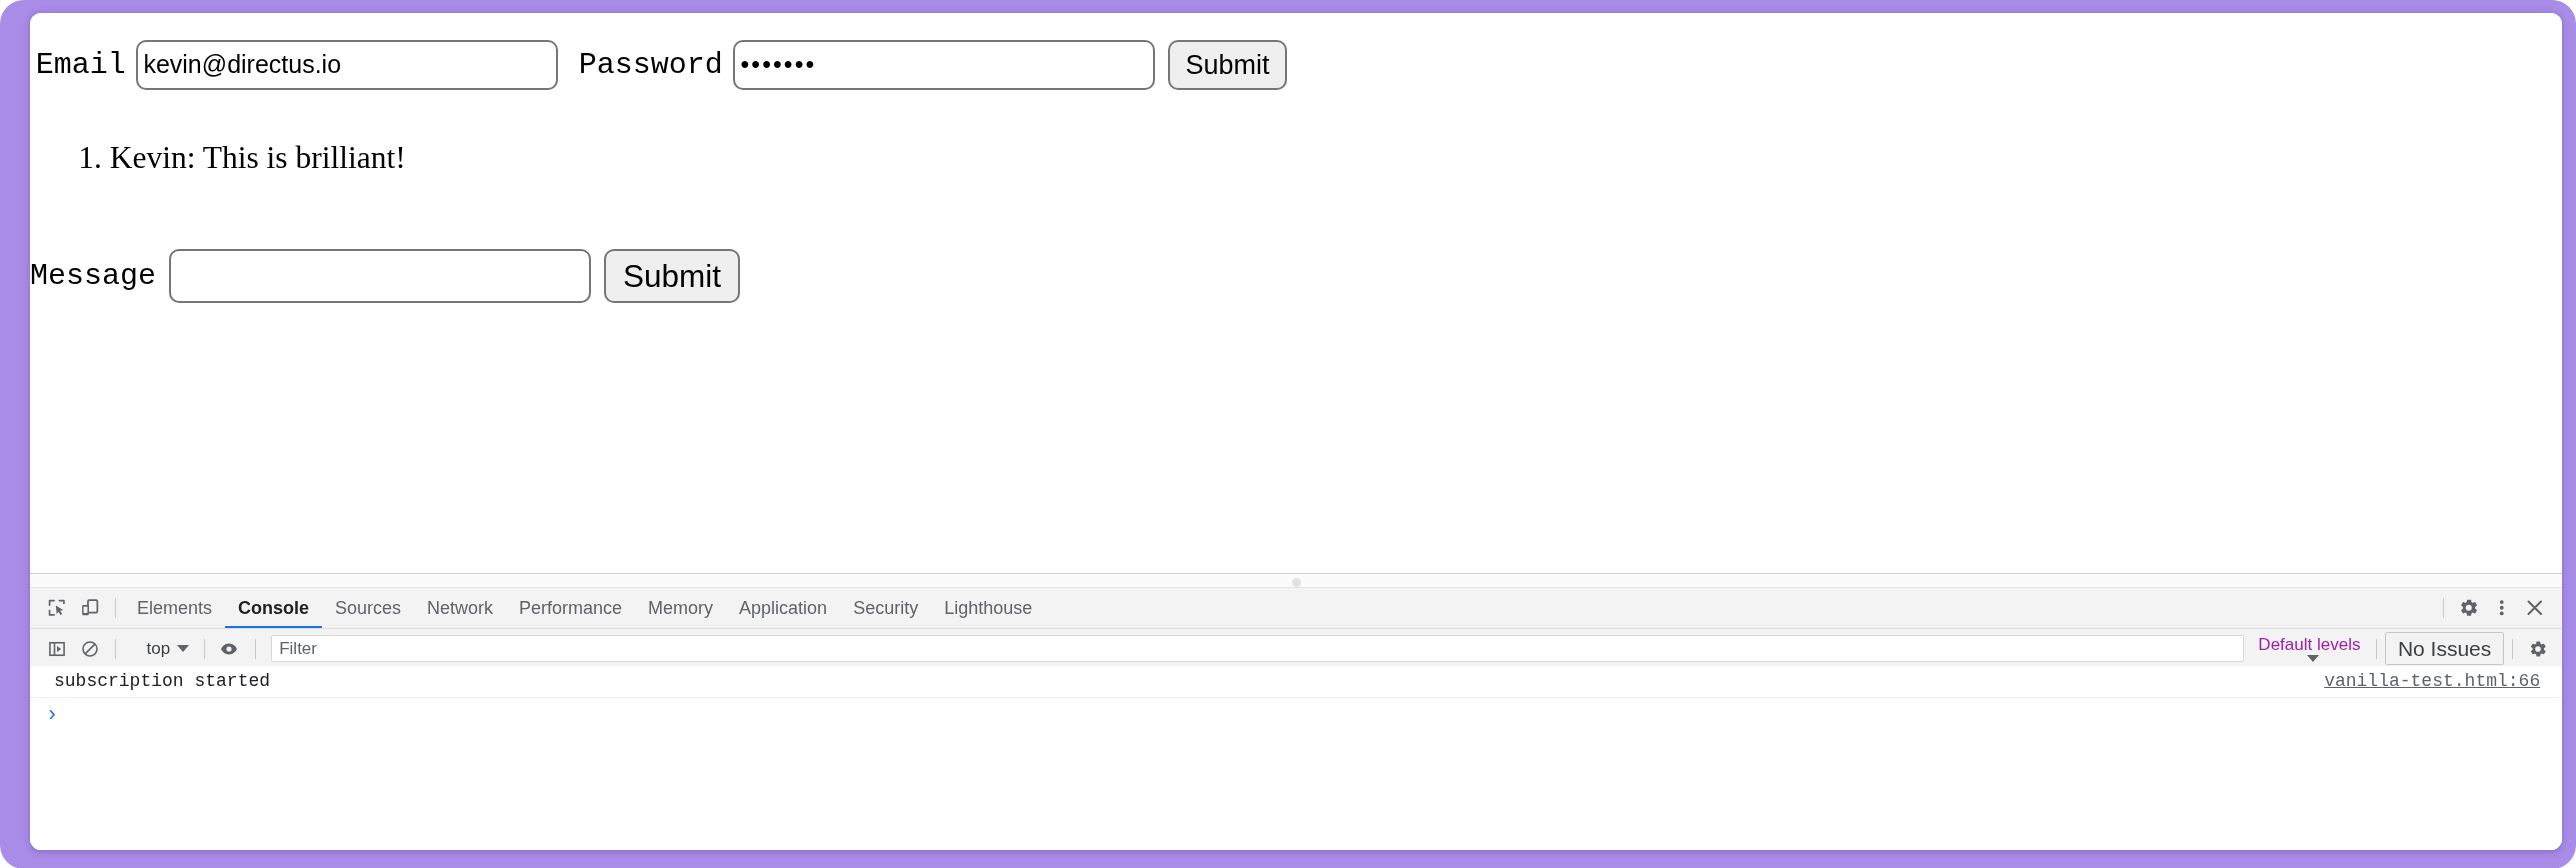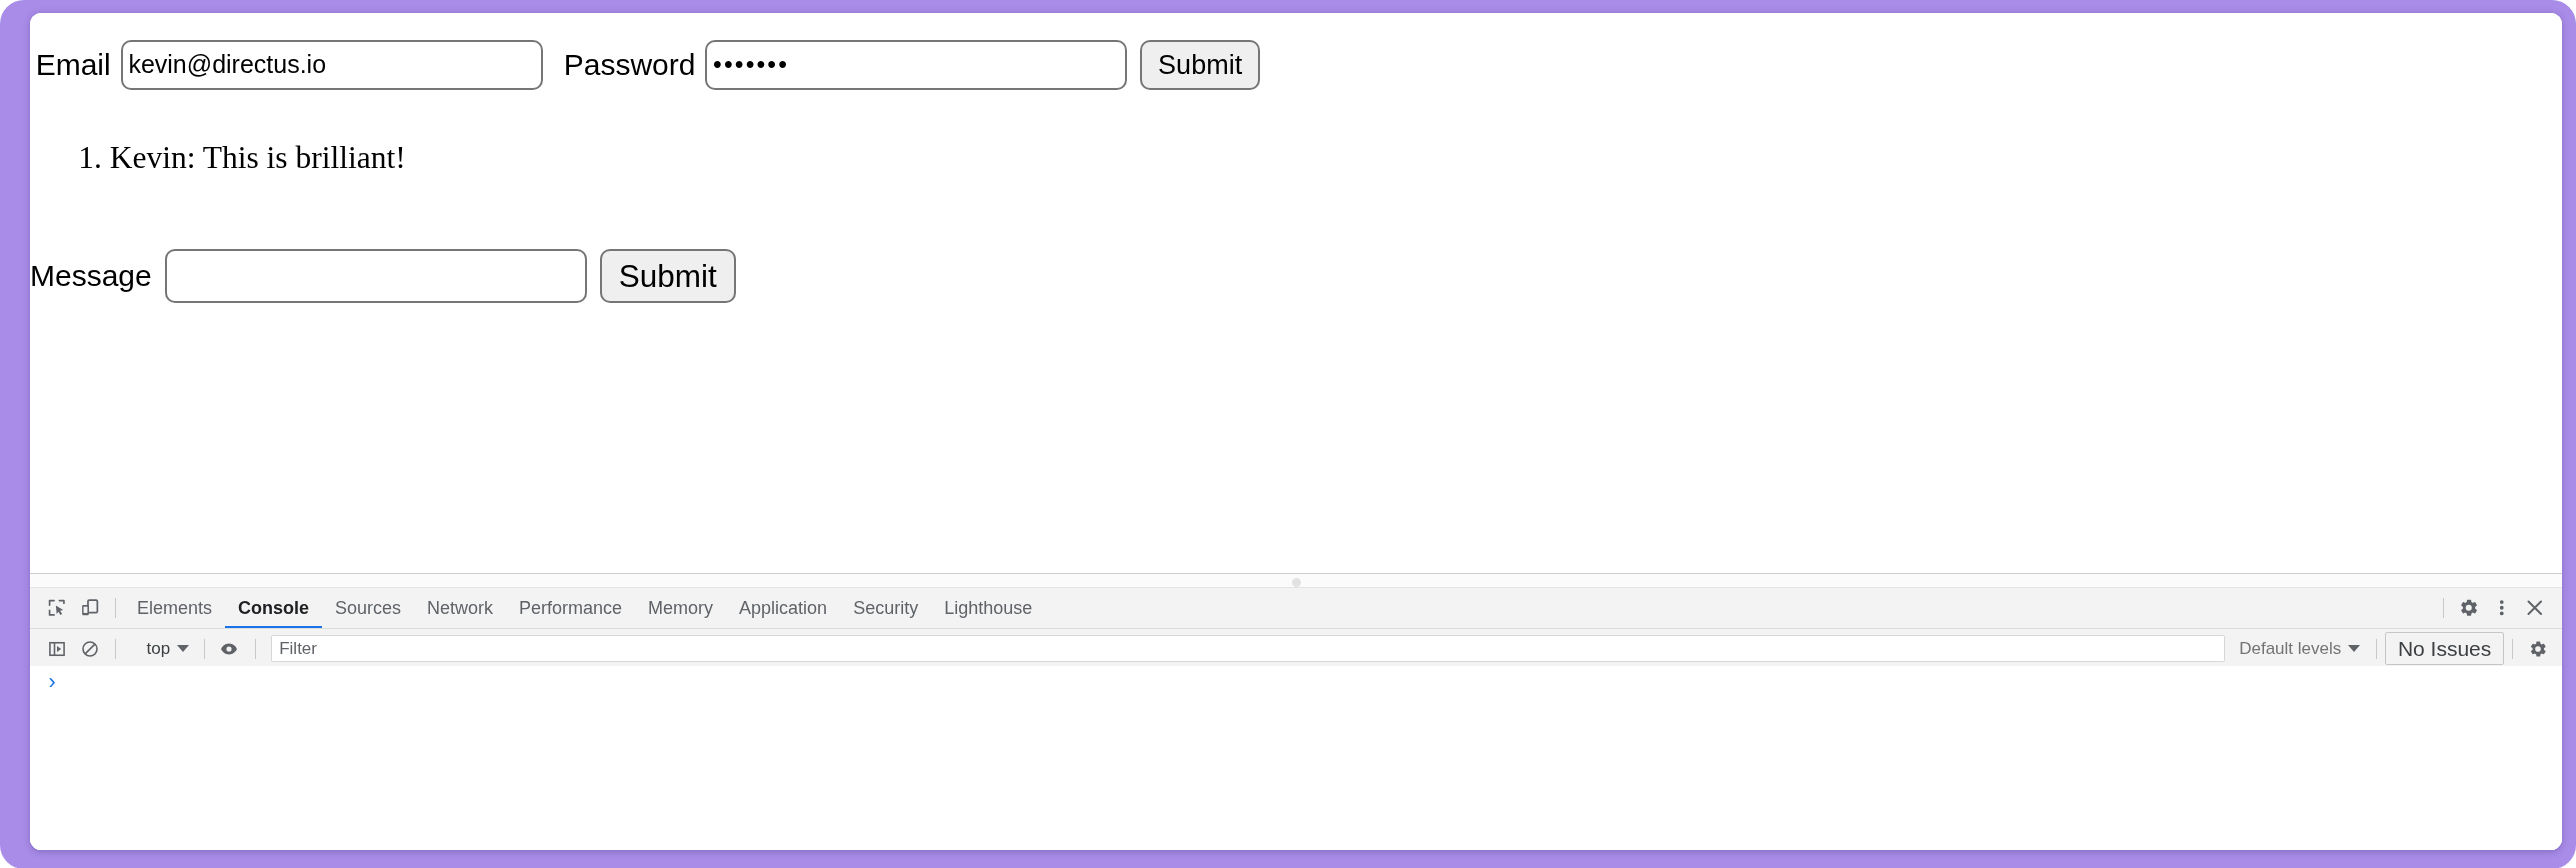--- a/index.html
+++ b/index.html
@@ -48,21 +48,21 @@
     display: flex;
     align-items: center;
     white-space: nowrap;
   }
   #login-form {
     position: absolute;
     left: 5.7px;
     top: 27px;
   }
   .serif-label {
-    font-family: Liberation Sans, sans-serif;
+    font-family: Liberation Mono, monospace;
     font-size: 30px;
     color: #000000;
     line-height: 1;
   }
   .text-input {
     box-sizing: border-box;
     font-family: "Liberation Sans", sans-serif;
     font-size: 25px;
     color: #000000;
     background: #ffffff;
@@ -228,24 +228,25 @@
     font-size: 17px;
     color: #4d7c0f;
     padding: 0 7.2px;
     outline: none;
   }
   #filter-input::placeholder { color: #5f6368; opacity: 1; }
   #levels-selector {
     display: flex;
     align-items: center;
     font-size: 17px;
-    color: #737373;
+    color: #a21caf;
     padding: 0 7.2px;
     cursor: default;
     white-space: nowrap;
+    flex-direction: column;
   }
   #issues-button {
     font-size: 21px;
     color: #3c4043;
     border: 0.7px solid #c6c6c6;
     border-radius: 2.1px;
     background: #f3f3f3;
     padding: 3.6px 11.4px;
     cursor: default;
     white-space: nowrap;
@@ -441,20 +442,24 @@
         <div class="dt-sep"></div>
 
         <div class="dt-icon-btn">
           <svg width="20" height="20" viewBox="0 0 24 24" aria-hidden="true">
             <path fill="#5f6368" d="M19.1 12.9c.04-.3.06-.6.06-.9s-.02-.6-.07-.9l1.9-1.5c.17-.13.22-.38.11-.58l-1.8-3.1c-.11-.2-.35-.28-.56-.2l-2.25.9a6.9 6.9 0 0 0-1.56-.9l-.34-2.4a.45.45 0 0 0-.45-.38h-3.6a.45.45 0 0 0-.45.38l-.34 2.4c-.57.23-1.09.54-1.56.9l-2.25-.9a.45.45 0 0 0-.56.2l-1.8 3.1c-.11.2-.06.45.11.58l1.9 1.5c-.05.3-.07.6-.07.9s.02.6.07.9l-1.9 1.5a.45.45 0 0 0-.11.58l1.8 3.1c.11.2.35.28.56.2l2.25-.9c.47.36.99.67 1.56.9l.34 2.4c.03.22.22.38.45.38h3.6c.23 0 .42-.16.45-.38l.34-2.4c.57-.23 1.09-.54 1.56-.9l2.25.9c.21.08.45 0 .56-.2l1.8-3.1a.45.45 0 0 0-.11-.58l-1.9-1.5zM12 15.4A3.4 3.4 0 1 1 12 8.6a3.4 3.4 0 0 1 0 6.8z"></path>
           </svg>
         </div>
       </div>
 
       <div id="console-body">
+        <div class="console-row">
+          <span class="console-message">subscription started</span>
+          <span class="console-source">vanilla-test.html:66</span>
+        </div>
         <div id="console-prompt-row">
           <span id="prompt-chevron">›</span>
           <input id="prompt-input" type="text" style="">
         </div>
       </div>
 
     </div>
   </div>
 </div>
 

